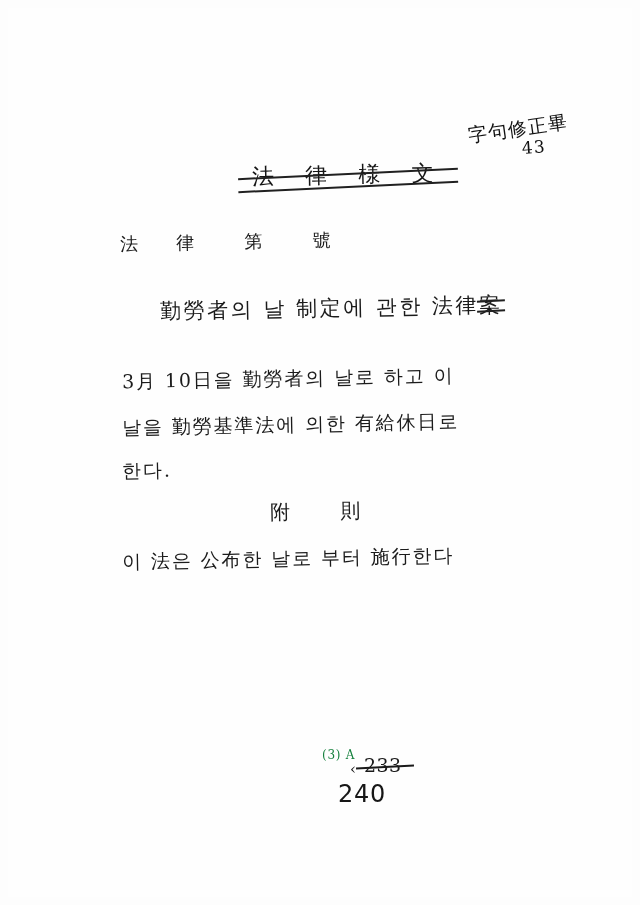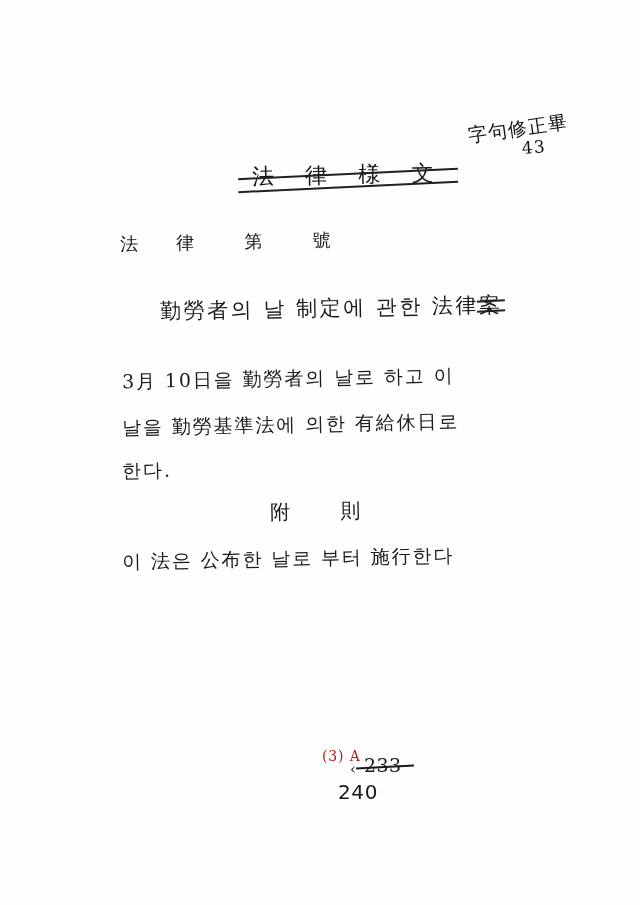--- a/index.html
+++ b/index.html
@@ -134,22 +134,22 @@
     left: 114px;
     top: 538px;
     font-size: 19px;
     letter-spacing: 0.1em;
   }
 
   
   #folio-paren {
     left: 314px;
     top: 740px;
-    font-size: 14px;
-    color: #b91c1c;
+    font-size: 12px;
+    color: #15803d;
   }
   #folio-struck {
     left: 356px;
     top: 746px;
     font-size: 19px;
     font-family: "DejaVu Serif", serif;
     color: #1a1a1a;
     position: absolute;
     letter-spacing: 0.02em;
   }
@@ -164,21 +164,21 @@
   }
   #folio-struck .arrow {
     position: absolute;
     left: -14px;
     top: 6px;
     font-size: 15px;
   }
   #folio-main {
     left: 330px;
     top: 772px;
-    font-size: 20px;
+    font-size: 24px;
     font-family: "DejaVu Sans", sans-serif;
     letter-spacing: 0.03em;
     color: #161616;
   }
 </style>
 </head>
 <body>
 
 <div id="page">
   <div id="paper">

